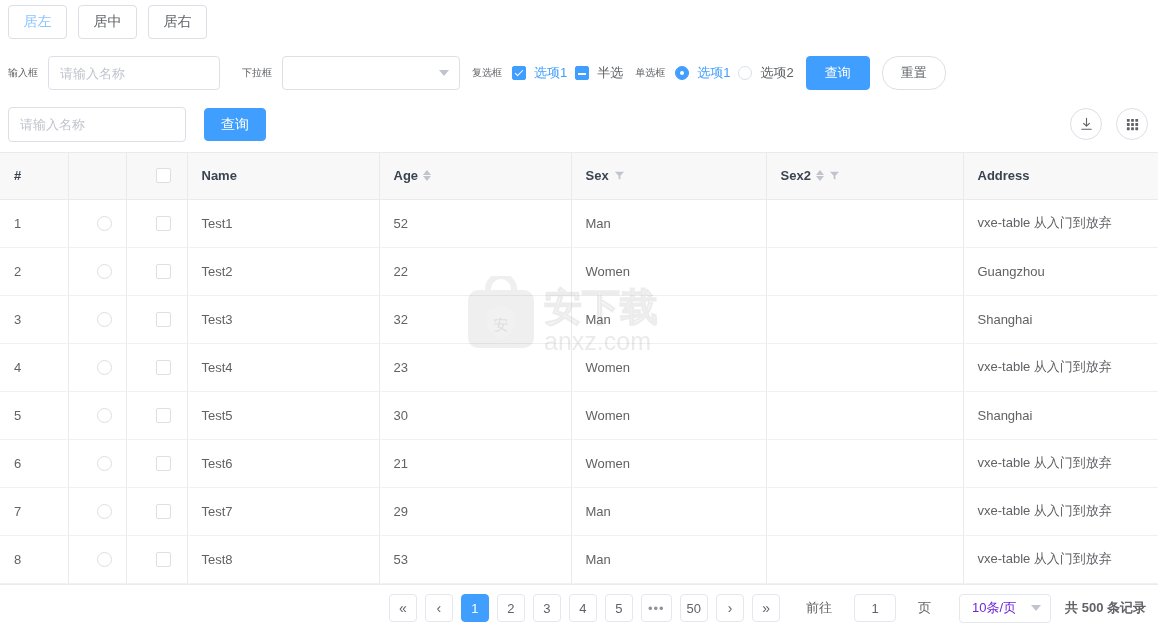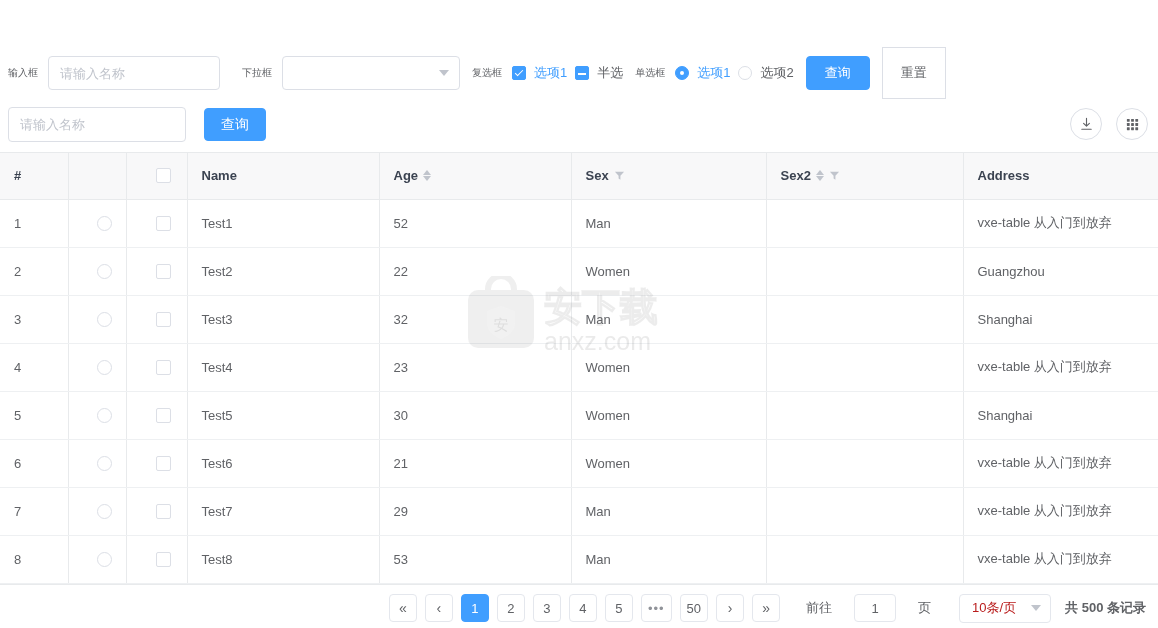--- a/index.html
+++ b/index.html
@@ -129,23 +129,23 @@
   .btn-primary {
     height: 34px; padding: 0 18px;
     background: #409eff; border: 1px solid #409eff;
     border-radius: 4px;
     color: #fff; font-size: 13px;
     display: flex; align-items: center; justify-content: center;
     cursor: pointer; white-space: nowrap;
     font-family: inherit;
   }
   .btn-default {
-    height: 52px; padding: 0 18px;
+    height: 34px; padding: 0 18px;
     background: #fff; border: 1px solid #dcdfe6;
-    border-radius: 0;
+    border-radius: 16px;
     color: #606266; font-size: 13px;
     display: flex; align-items: center; justify-content: center;
     cursor: pointer; white-space: nowrap;
     font-family: inherit;
   }
 
   
   .searchbar {
     position: absolute; left: 8px; top: 107px;
     display: flex; align-items: center;
@@ -274,21 +274,21 @@
     font-size: 13px; color: #606266;
     font-family: inherit; outline: none;
   }
   .pg-size {
     position: relative;
     min-width: 92px; height: 29px;
     border: 1px solid #e4e7ed; border-radius: 4px;
     background: #fff;
     display: flex; align-items: center;
     padding: 0 26px 0 12px;
-    font-size: 13px; color: #b91c1c;
+    font-size: 13px; color: #6d28d9;
     margin: 0 6px; cursor: pointer;
   }
   .pg-size .select-caret { border-top-color: #c0c4cc; right: 9px; }
   .pg-total { font-size: 13px; color: #606266; margin-left: 8px; white-space: nowrap; font-weight: bold; }
 </style>
 </head>
 <body>
 
 <div id="app">
 
@@ -302,20 +302,25 @@
         <path d="M35 30 l14 5 v12 c0 8 -7 13 -14 16 c-7 -3 -14 -8 -14 -16 v-12 z" fill="#fff"></path>
         <text x="35" y="54" font-family="'DejaVu Sans',sans-serif" font-size="15" fill="#888" text-anchor="middle">安</text>
       </g>
       <g opacity="0.13" fill="none" stroke="#666" stroke-width="3.5">
         <text x="78" y="44" font-family="'DejaVu Sans',sans-serif" font-size="38" stroke="#777" fill="none" stroke-width="2.4">安下载</text>
       </g>
       <text x="78" y="74" font-family="'Liberation Sans',sans-serif" font-size="25" fill="#777" opacity="0.15">anxz.com</text>
     </svg>
   </div>
 
+  <div class="tabbar">
+    <button class="tab-btn active">居左</button>
+    <button class="tab-btn">居中</button>
+    <button class="tab-btn">居右</button>
+  </div>
 
   <div class="formbar">
     <span class="field-label">输入框</span>
     <input class="text-input" type="text" placeholder="请输入名称" style="">
 
     <span class="gap-30"></span>
     <span class="field-label">下拉框</span>
     <div class="select-box">
       <span></span>
       <span class="select-caret"></span>

